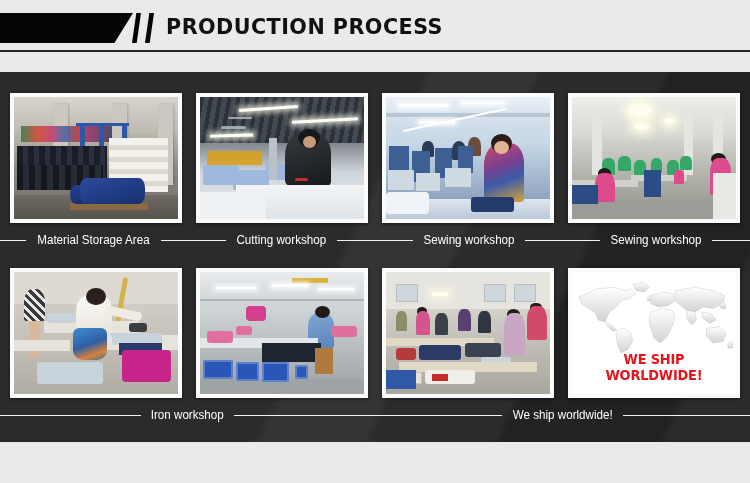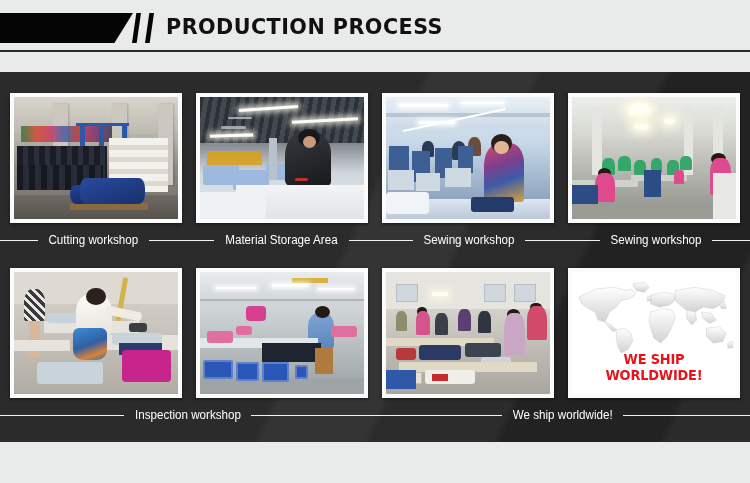--- a/index.html
+++ b/index.html
@@ -455,26 +455,26 @@
           <div class="ph floor"></div>
           <div class="ph blue u2"></div>
           <div class="ph cab"></div>
         </div>
       </div>
     </div>
 
     <div class="caption-row" style="top:158px;">
       <div class="cap">
         <span class="ln"></span>
+        <span class="txt">Material Storage Area</span>
+        <span class="ln"></span>
+      </div>
+      <div class="cap">
+        <span class="ln"></span>
         <span class="txt">Cutting workshop</span>
-        <span class="ln"></span>
-      </div>
-      <div class="cap">
-        <span class="ln"></span>
-        <span class="txt">Material Storage Area</span>
         <span class="ln"></span>
       </div>
       <div class="cap">
         <span class="ln"></span>
         <span class="txt">Sewing workshop</span>
         <span class="ln"></span>
       </div>
       <div class="cap">
         <span class="ln"></span>
         <span class="txt">Sewing workshop</span>
@@ -607,21 +607,21 @@
             </svg>
           </div>
           <div class="ship">WE SHIP WORLDWIDE!</div>
         </div>
       </div>
     </div>
 
     <div class="caption-row" style="top:333px;">
       <div class="cap">
         <span class="ln"></span>
-        <span class="txt">Inspection workshop</span>
+        <span class="txt">Iron workshop</span>
         <span class="ln"></span>
       </div>
       <div class="cap">
         <span class="ln"></span>
         <span class="txt">We ship worldwide!</span>
         <span class="ln"></span>
       </div>
     </div>
 
   </div>

